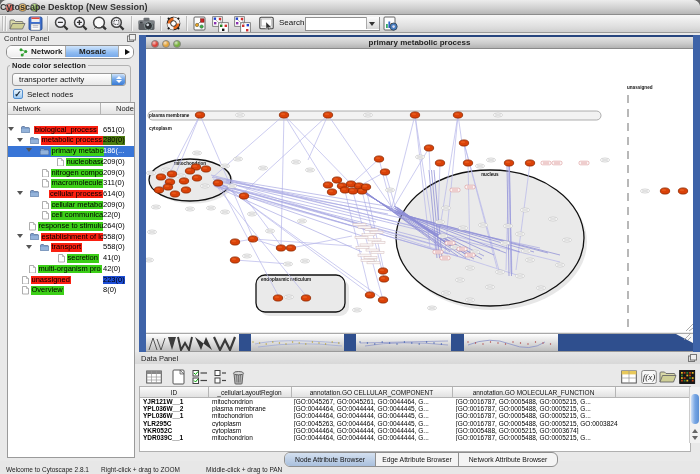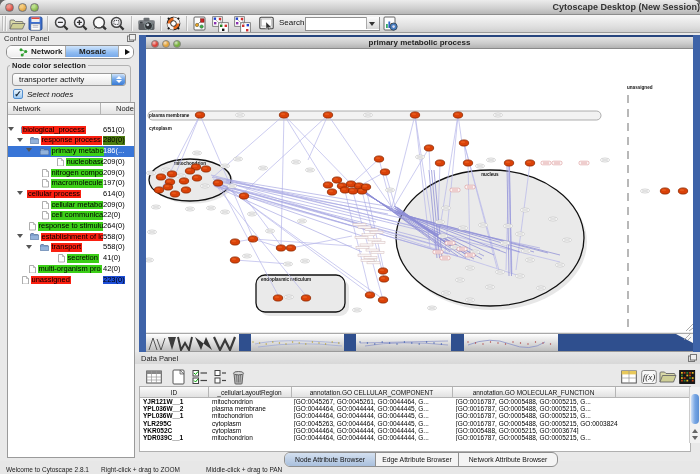--- a/index.html
+++ b/index.html
@@ -5,21 +5,21 @@
 html{background:#666;}
 body{width:700px;height:474px;position:relative;overflow:hidden;
   font-family:"Liberation Sans",sans-serif; -webkit-font-smoothing:antialiased;
   background:#e9e9e9;border-radius:7px 7px 0 0;}
 .abs{position:absolute;}
 
 #titlebar{left:0;top:0;width:700px;height:14px;
  background:linear-gradient(#ececec,#cfcfcf 60%,#b6b6b6);
  border-bottom:1px solid #8c8c8c;border-radius:7px 7px 0 0;}
 .tl{width:7px;height:7px;border-radius:50%;top:3px;}
-#titlebar .t{width:100%;text-align:right;font-size:9px;font-weight:bold;color:#333;top:2px;}
+#titlebar .t{width:100%;text-align:left;font-size:9px;font-weight:bold;color:#333;top:2px;}
 #toolbar{left:0;top:15px;width:700px;height:17px;
  background:linear-gradient(#f7f7f7,#dedede 70%,#cfcfcf);
  border-bottom:1px solid #9a9a9a;}
 .sep{top:16px;width:1px;height:15px;background:#bdbdbd;border-right:1px solid #f4f4f4;}
 #statusbar{left:0;top:461px;width:700px;height:13px;background:#e7e7e7;}
 #statusbar span{position:absolute;top:5px;font-size:6.5px;color:#222;}
 
 #cp-title{left:0;top:33px;width:131px;height:10px;}
 #cp-title .t{left:4px;top:1px;font-size:7.5px;color:#222;}
 #tabs{left:6px;top:45px;width:126px;height:11.5px;background:#fff;border:1px solid #8f8f8f;
@@ -28,21 +28,21 @@
 #gbox{left:7px;top:65px;width:122px;height:37px;border:1px solid #b2b2b2;border-radius:3px;}
 #gbox-l{left:10px;top:61px;font-size:7.5px;font-weight:bold;color:#222;background:#e9e9e9;padding:0 2px;}
 #combo{left:12px;top:73px;width:112px;height:11px;background:linear-gradient(#fff,#e8e8e8);
  border:1px solid #9a9a9a;border-radius:3px;}
 #combo .t{left:6px;top:1px;font-size:8px;color:#111;}
 #combo .st{position:absolute;right:0;top:0;width:13px;height:11px;border-radius:0 3px 3px 0;
  background:linear-gradient(#cfe3fa,#6da3e8 50%,#3a7bd5);border-left:1px solid #8aa;}
 #cbx{left:13px;top:89px;width:8px;height:8px;border-radius:2px;
  background:linear-gradient(#eaf4fd,#9dc8f0);border:1px solid #5590d0;color:#123;
  font-size:9px;line-height:8px;text-align:center;font-weight:bold;}
-#cbx-l{left:27px;top:90px;font-size:8px;color:#111;font-style:italic;}
+#cbx-l{left:27px;top:90px;font-size:8px;color:#111;}
 #tree{left:7px;top:102px;width:126px;height:354px;background:#fff;border:1px solid #9a9a9a;
  overflow:hidden;}
 #thead{left:0;top:0;width:126px;height:11px;background:linear-gradient(#fafafa,#e2e2e2);
  border-bottom:1px solid #b5b5b5;}
 #thead span{position:absolute;top:1px;font-size:7.5px;color:#222;}
 .trow{position:absolute;left:0;width:126px;height:10.7px;}
 .trow .lbl{position:absolute;top:1px;height:8.6px;font-size:7.5px;line-height:8.5px;color:#000;
  white-space:nowrap;overflow:hidden;padding:0 1px;}
 .trow .val{position:absolute;left:95px;top:1px;width:22px;height:8.6px;font-size:7.5px;
  line-height:8.5px;color:#000;background:inherit;white-space:nowrap;overflow:hidden;}
@@ -234,30 +234,30 @@
       <span style="left:5px">Network</span>
       <span style="left:108px">Nodes</span>
       <div class="abs" style="left:92px;top:0;width:1px;height:11px;background:#b5b5b5"></div>
     </div>
 <div class="trow" style="top:21.7px;">
 <div class="tri" style="left:0px"></div>
 <svg class="fold" style="left:13px" width="9" height="7" viewBox="0 0 9 7">
         <path d="M0.5,6.5 L0.5,1.5 Q0.5,0.5 1.5,0.5 L3.4,0.5 L4.4,1.6 L7.7,1.6 Q8.5,1.6 8.5,2.5 L8.5,6.5 Z" fill="#7b9ecb" stroke="#47618c" stroke-width="0.7"></path>
         <rect x="0.5" y="2.8" width="8" height="3.7" fill="#94b3da"></rect>
       </svg>
-<div class="lbl rbg" style="left:14px;max-width:70.5px">biological_process</div>
+<div class="lbl rbg" style="left:26px;max-width:70.5px">biological_process</div>
 <div class="val" style="color:#000;background:#fff">651(0)</div>
 </div>
 <div class="trow" style="top:32.4px;">
 <div class="tri" style="left:9px"></div>
 <svg class="fold" style="left:22px" width="9" height="7" viewBox="0 0 9 7">
         <path d="M0.5,6.5 L0.5,1.5 Q0.5,0.5 1.5,0.5 L3.4,0.5 L4.4,1.6 L7.7,1.6 Q8.5,1.6 8.5,2.5 L8.5,6.5 Z" fill="#7b9ecb" stroke="#47618c" stroke-width="0.7"></path>
         <rect x="0.5" y="2.8" width="8" height="3.7" fill="#94b3da"></rect>
       </svg>
-<div class="lbl rbg" style="left:32.5px;max-width:61.5px">response process</div>
+<div class="lbl rbg" style="left:32.5px;max-width:61.5px">metabolic process</div>
 <div class="val" style="color:#000;background:#4d7c0f">280(0)</div>
 </div>
 <div class="trow" style="top:43.099999999999994px;background:#3875d7;">
 <div class="tri" style="left:18px"></div>
 <svg class="fold" style="left:32px" width="9" height="7" viewBox="0 0 9 7">
         <path d="M0.5,6.5 L0.5,1.5 Q0.5,0.5 1.5,0.5 L3.4,0.5 L4.4,1.6 L7.7,1.6 Q8.5,1.6 8.5,2.5 L8.5,6.5 Z" fill="#7b9ecb" stroke="#47618c" stroke-width="0.7"></path>
         <rect x="0.5" y="2.8" width="8" height="3.7" fill="#94b3da"></rect>
       </svg>
 <div class="lbl gbg" style="left:42.5px;max-width:51.5px">primary metabolic proc</div>
 <div class="val" style="color:#fff;background:transparent">186(...</div>
@@ -277,29 +277,29 @@
       </svg>
 <div class="lbl gbg" style="left:42.5px;max-width:51.5px">nitrogen compoun</div>
 <div class="val" style="color:#000;background:#fff">209(0)</div>
 </div>
 <div class="trow" style="top:75.2px;">
 <svg class="abs" style="left:34px;top:1px" width="7" height="8.5" viewBox="0 0 7 8.5">
         <path d="M0.5,0.5 L4.5,0.5 L6.5,2.5 L6.5,8 L0.5,8 Z" fill="#fff" stroke="#999" stroke-width="0.8"></path>
         <path d="M4.5,0.5 L4.5,2.5 L6.5,2.5" fill="#ddd" stroke="#999" stroke-width="0.6"></path>
       </svg>
 <div class="lbl gbg" style="left:42.5px;max-width:51.5px">macromolecule m</div>
-<div class="val" style="color:#000;background:#fff">197(0)</div>
+<div class="val" style="color:#000;background:#fff">311(0)</div>
 </div>
 <div class="trow" style="top:85.9px;">
 <div class="tri" style="left:9px"></div>
 <svg class="fold" style="left:22px" width="9" height="7" viewBox="0 0 9 7">
         <path d="M0.5,6.5 L0.5,1.5 Q0.5,0.5 1.5,0.5 L3.4,0.5 L4.4,1.6 L7.7,1.6 Q8.5,1.6 8.5,2.5 L8.5,6.5 Z" fill="#7b9ecb" stroke="#47618c" stroke-width="0.7"></path>
         <rect x="0.5" y="2.8" width="8" height="3.7" fill="#94b3da"></rect>
       </svg>
-<div class="lbl rbg" style="left:19px;max-width:61.5px">cellular process</div>
+<div class="lbl rbg" style="left:41px;max-width:61.5px">cellular process</div>
 <div class="val" style="color:#000;background:#fff">614(0)</div>
 </div>
 <div class="trow" style="top:96.60000000000001px;">
 <svg class="abs" style="left:34px;top:1px" width="7" height="8.5" viewBox="0 0 7 8.5">
         <path d="M0.5,0.5 L4.5,0.5 L6.5,2.5 L6.5,8 L0.5,8 Z" fill="#fff" stroke="#999" stroke-width="0.8"></path>
         <path d="M4.5,0.5 L4.5,2.5 L6.5,2.5" fill="#ddd" stroke="#999" stroke-width="0.6"></path>
       </svg>
 <div class="lbl gbg" style="left:42.5px;max-width:51.5px">cellular metabolis</div>
 <div class="val" style="color:#000;background:#fff">209(0)</div>
 </div>
@@ -353,20 +353,28 @@
 <div class="lbl gbg" style="left:29.5px;max-width:64.5px">multi-organism pro</div>
 <div class="val" style="color:#000;background:#fff">42(0)</div>
 </div>
 <div class="trow" style="top:171.49999999999997px;">
 <svg class="abs" style="left:14px;top:1px" width="7" height="8.5" viewBox="0 0 7 8.5">
         <path d="M0.5,0.5 L4.5,0.5 L6.5,2.5 L6.5,8 L0.5,8 Z" fill="#fff" stroke="#999" stroke-width="0.8"></path>
         <path d="M4.5,0.5 L4.5,2.5 L6.5,2.5" fill="#ddd" stroke="#999" stroke-width="0.6"></path>
       </svg>
 <div class="lbl rbg" style="left:22.5px;max-width:71.5px">unassigned</div>
 <div class="val" style="color:#000;background:#1d4ed8">223(0)</div>
+</div>
+<div class="trow" style="top:182.19999999999996px;">
+<svg class="abs" style="left:14px;top:1px" width="7" height="8.5" viewBox="0 0 7 8.5">
+        <path d="M0.5,0.5 L4.5,0.5 L6.5,2.5 L6.5,8 L0.5,8 Z" fill="#fff" stroke="#999" stroke-width="0.8"></path>
+        <path d="M4.5,0.5 L4.5,2.5 L6.5,2.5" fill="#ddd" stroke="#999" stroke-width="0.6"></path>
+      </svg>
+<div class="lbl gbg" style="left:22.5px;max-width:71.5px">Overview</div>
+<div class="val" style="color:#000;background:#fff">8(0)</div>
 </div>
 </div>
 <div id="deskL" class="abs"></div>
 <div id="winTop" class="abs"></div>
 <div id="winL" class="abs"></div>
 <div id="winR" class="abs"></div>
 <div id="wtitle" class="abs">
 <div class="abs" style="left:4.5px;top:2.5px;width:6.5px;height:6.5px;border-radius:50%;background:radial-gradient(circle at 35% 30%, rgba(255,255,255,0.7), rgba(255,255,255,0) 50%), #dd4237;border:0.5px solid #888;"></div>
 <div class="abs" style="left:15.5px;top:2.5px;width:6.5px;height:6.5px;border-radius:50%;background:radial-gradient(circle at 35% 30%, rgba(255,255,255,0.7), rgba(255,255,255,0) 50%), #e4a43a;border:0.5px solid #888;"></div>
 <div class="abs" style="left:26.5px;top:2.5px;width:6.5px;height:6.5px;border-radius:50%;background:radial-gradient(circle at 35% 30%, rgba(255,255,255,0.7), rgba(255,255,255,0) 50%), #77b13c;border:0.5px solid #888;"></div>

